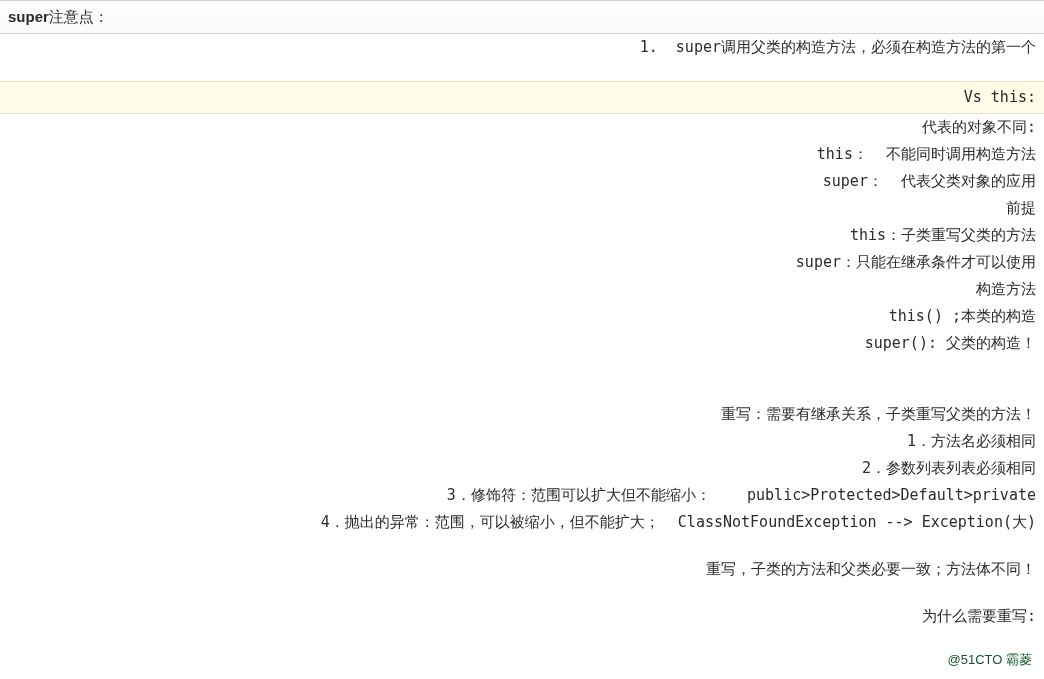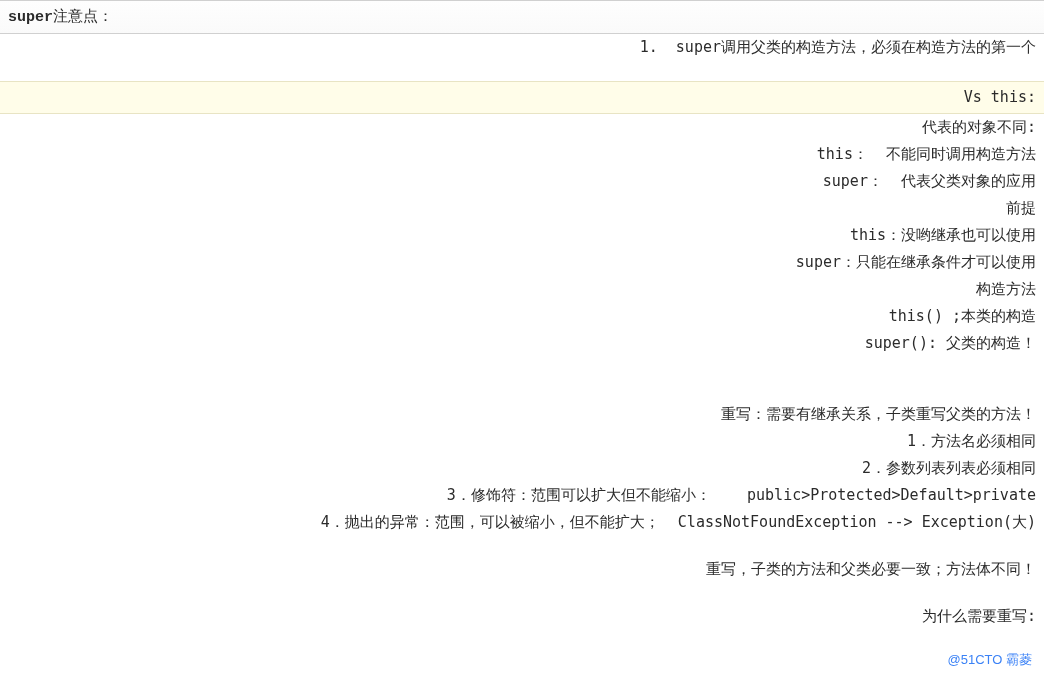--- a/index.html
+++ b/index.html
@@ -33,33 +33,33 @@
     }
     .content {
       padding: 0 8px;
       text-align: right;
     }
     .line {
       white-space: pre;
       font-family: Consolas, "Microsoft YaHei", monospace;
     }
     .mono {
-      font-family: Liberation Mono, monospace;
+      font-family: Liberation Sans, sans-serif;
       font-weight: bold;
     }
     .indent1 { padding-left: 48px; }
     .indent2 { padding-left: 48px; }
     .indent3 { padding-left: 96px; }
     .spacer { height: 24px; }
     .spacer-sm { height: 20px; }
     .watermark {
       position: absolute;
       bottom: 8px;
       right: 12px;
-      color: #3b82f6;
+      color: #14532d;
       font-size: 13px;
       font-family: sans-serif;
       pointer-events: none;
     }
   </style>
 </head>
 <body>
 
 <div class="section-top">
   <div class="line"><span class="mono">super</span><span>注意点：</span></div>
@@ -73,21 +73,21 @@
 
 <div class="section-highlight">
   <div class="line">Vs this:</div>
 </div>
 
 <div class="content">
   <div class="line indent2">代表的对象不同:</div>
   <div class="line indent3">this：  不能同时调用构造方法</div>
   <div class="line indent3">super：  代表父类对象的应用</div>
   <div class="line indent2">前提</div>
-  <div class="line indent3">this：没哟继承也可以使用</div>
+  <div class="line indent3">this：子类重写父类的方法</div>
   <div class="line indent3">super：只能在继承条件才可以使用</div>
   <div class="line indent2">构造方法</div>
   <div class="line indent3">this() ;本类的构造</div>
   <div class="line indent3">super(): 父类的构造！</div>
 </div>
 
 <div class="spacer"></div>
 <div class="spacer-sm"></div>
 
 <div class="content">

